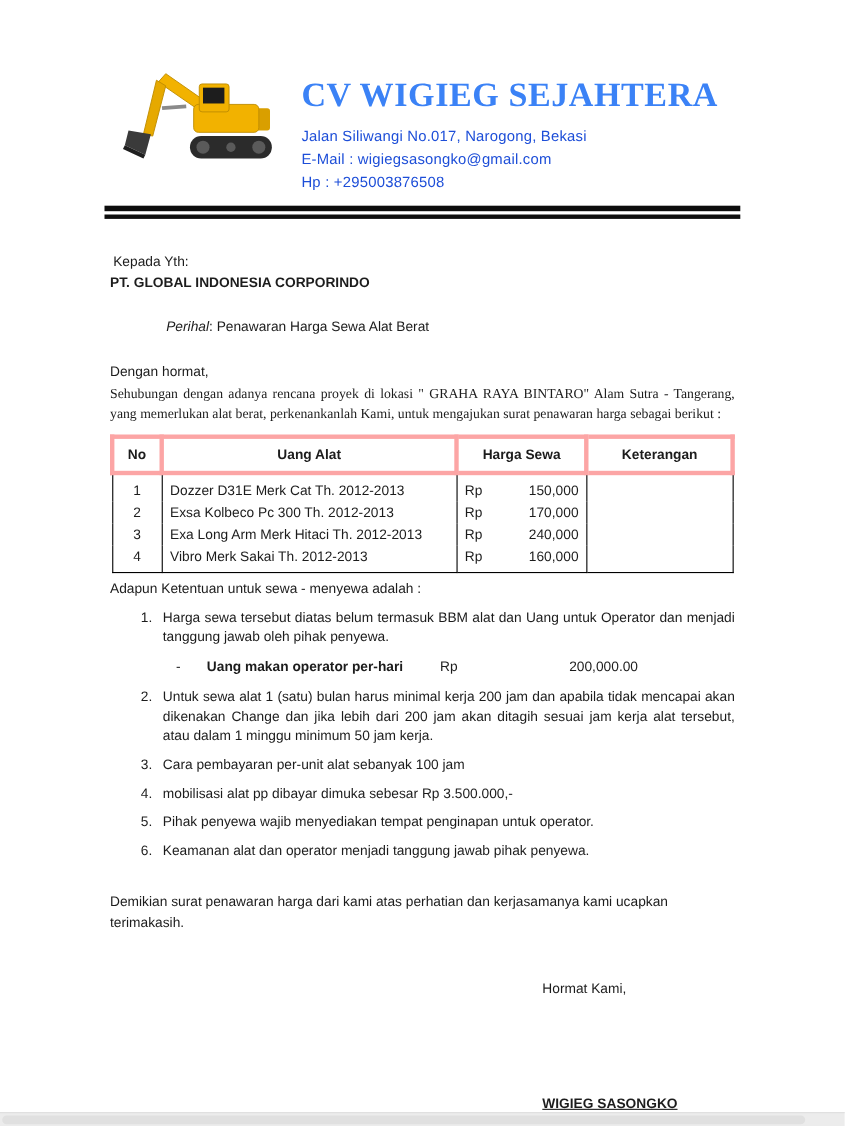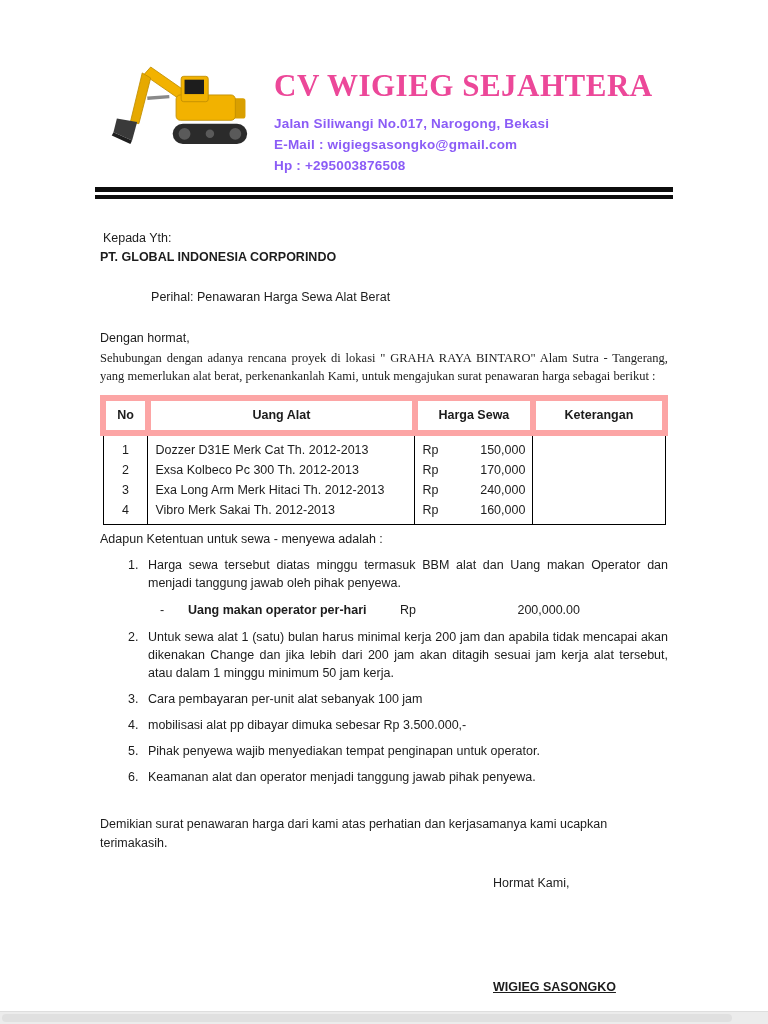--- a/index.html
+++ b/index.html
@@ -17,75 +17,75 @@
 
   
   .letterhead { display:flex; align-items:flex-start; }
   .logo { width:152px; height:110px; flex:none; margin-left:6px; }
   .lh-text { padding-top:8px; padding-left:16px; }
   .company-name {
     font-family:"Liberation Serif", serif;
     font-size:31px;
     font-weight:600;
     letter-spacing:0.5px;
-    color:#ec4899;
+    color:#3b82f6;
     white-space:nowrap;
     margin-bottom:5px;
   }
   .contact-line {
     font-size:13.5px;
-    font-weight:bold;
-    color:#8b5cf6;
+    font-weight:normal;
+    color:#1d4ed8;
     letter-spacing:0.2px;
     line-height:1.55;
   }
 
   
   .double-rule { margin:10px -5px 0 -5px; }
   .double-rule .r1 { height:5px; background:#0d0d0d; }
   .double-rule .r2 { height:4px; background:#0d0d0d; margin-top:3px; }
 
   
   .letter-body { margin-top:30px; }
   .row { display:flex;text-align:right; }
   .kepada-row .lbl { width:68px; }
   .recipient { font-weight:bold; margin-top:1px; }
   .perihal-row { margin-top:22px; }
-  .perihal-row .lbl { width:90px; }
+  .perihal-row .lbl { width:90px;font-style:italic; }
   .salutation { margin-top:23px; }
   .intro { margin-top:2px; text-align:justify;font-family:Liberation Serif, serif; }
 
   
   table.price { border-collapse:collapse; width:100%; margin-top:10px; font-size:12.5px; }
   table.price col.c1 { width:8%; }
   table.price col.c2 { width:47.5%; }
   table.price col.c3 { width:21%; }
   table.price col.c4 { width:23.5%; }
-  .price th { border:6px solid #fca5a5; font-weight:bold; padding:5px 4px; text-align:center; }
+  .price th { border:4px solid #fca5a5; font-weight:bold; padding:5px 4px; text-align:center; }
   .price td { border-left:1px solid #000; border-right:1px solid #000; padding:1px 7px; }
   .price tbody tr:first-child td { padding-top:5px; }
   .price tbody tr:last-child td  { border-bottom:1px solid #000; padding-bottom:5px; }
   .td-no { text-align:center; }
   .harga-wrap { display:flex; justify-content:space-between; }
 
   
   .terms-title { margin-top:5px; }
   .terms { margin-top:8px; }
   .term { display:flex; padding-left:28px; margin-top:8px; }
   .term .num { width:18px; flex:none; }
   .term .txt { flex:1; text-align:justify; padding-left:2px; }
   .subitem { display:flex; padding-left:60px; margin-top:9px; margin-bottom:3px; }
   .subitem .dash { width:28px; }
   .subitem .slbl { width:212px;font-weight:bold; }
   .subitem .srp  { width:100px; }
   .subitem .samt { width:80px; text-align:right; }
 
   
   .closing-par { margin-top:29px; }
-  .sig-block { margin-left:393px; margin-top:22px; }
+  .sig-block { margin-left:393px; margin-top:42px; }
   .sig-name { font-weight:bold; text-decoration:underline; margin-top:86px; }
 
   
   .hscroll {
     position:absolute; left:0; right:0; bottom:0; height:13px;
     background:#ececec; border-top:1px solid #dedede;
   }
   .hscroll .thumb {
     position:absolute; left:2px; top:2px; bottom:2px; width:730px;
     background:#e0e0e0; border-radius:4px;
@@ -213,21 +213,21 @@
         </tr>
       </tbody>
     </table>
 
     <p class="terms-title">Adapun Ketentuan untuk sewa - menyewa adalah :</p>
 
     <div class="terms">
 
       <div class="term">
         <span class="num">1.</span>
-        <span class="txt">Harga sewa tersebut diatas minggu termasuk BBM alat dan Uang makan Operator dan menjadi tanggung jawab oleh pihak penyewa.</span>
+        <span class="txt">Harga sewa tersebut diatas belum termasuk BBM alat dan Uang untuk Operator dan menjadi tanggung jawab oleh pihak penyewa.</span>
       </div>
 
       <div class="subitem">
         <span class="dash">-</span>
         <span class="slbl">Uang makan operator per-hari</span>
         <span class="srp">Rp</span>
         <span class="samt">200,000.00</span>
       </div>
 
       <div class="term">

